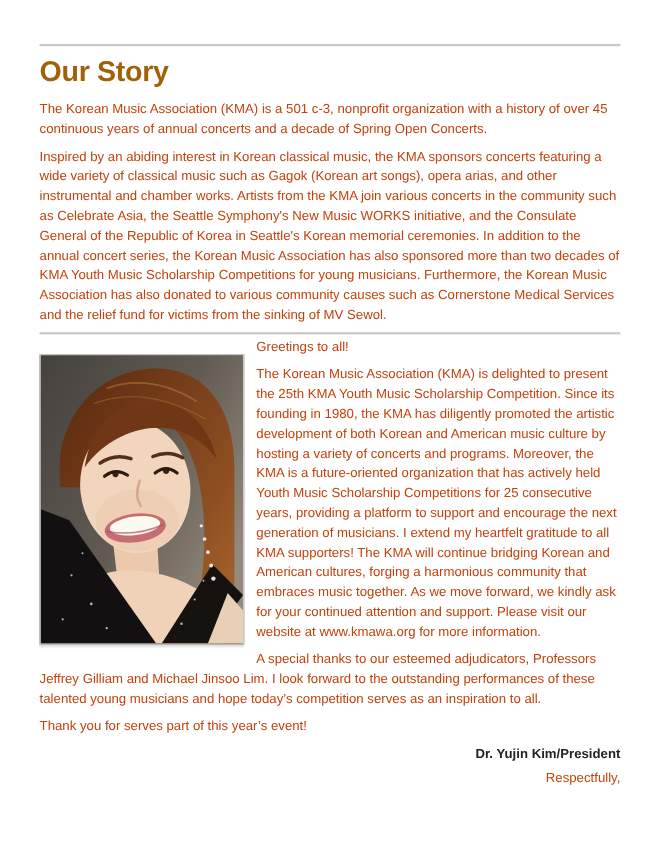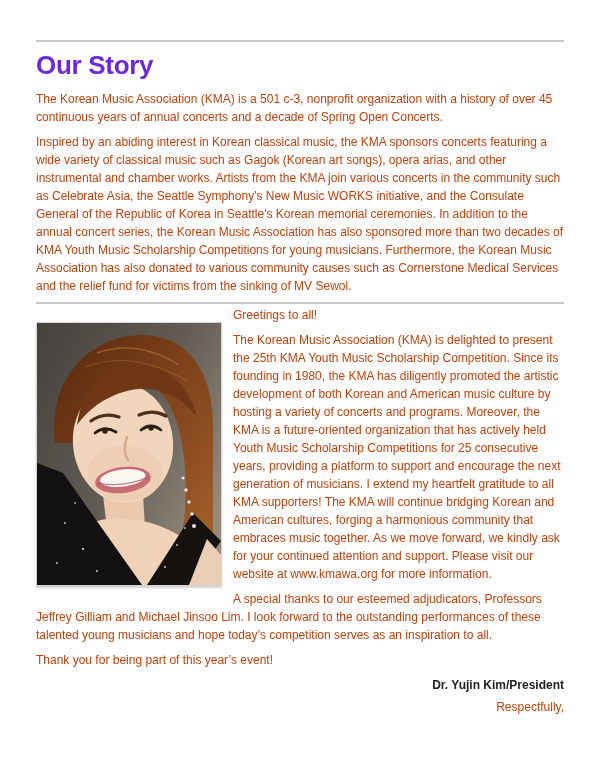--- a/index.html
+++ b/index.html
@@ -26,21 +26,21 @@
     margin: 40px 0 0 0;
   }
   .rule.rule-2 {
     margin-top: 2px;
   }
   h1 {
     font-family: "Liberation Sans", sans-serif;
     font-size: 26px;
     line-height: 30px;
     font-weight: 700;
-    color: #6d28d9;
+    color: #a16207;
     letter-spacing: -0.3px;
     margin: 8px 0 10px 0;
   }
   p.body {
     font-size: 12px;
     line-height: 18px;
     margin: 0 0 7px 0;
     color: #c2410c;
     text-align: left;
   }
@@ -169,18 +169,18 @@
       </svg>
     </div>
 
     <div class="greeting-col">
       <p class="body">Greetings to all!</p>
       <p class="body">The Korean Music Association (KMA) is delighted to present the 25th KMA Youth Music Scholarship Competition. Since its founding in 1980,  the KMA has diligently promoted the artistic development of both Korean and American music culture by hosting a variety of concerts and programs. Moreover, the KMA is a future-oriented organization that has actively held Youth Music Scholarship Competitions for 25 consecutive years, providing a platform to support and encourage the next generation of musicians. I extend my heartfelt gratitude to all KMA supporters! The KMA will continue bridging Korean and American cultures, forging a harmonious community that embraces music together. As we move forward, we kindly ask for your continued attention and support. Please visit our website at www.kmawa.org for more information.</p>
     </div>
   </div>
 
   <p class="body special">A special thanks to our esteemed adjudicators, Professors Jeffrey Gilliam and Michael Jinsoo Lim. I look forward to the outstanding performances of these talented young musicians and hope today’s competition serves as an inspiration to all.</p>
-  <p class="body">Thank you for being part of this year’s event!</p>
+  <p class="body">Thank you for serves part of this year’s event!</p>
 
   <p class="body signature">Dr. Yujin Kim/President</p>
   <p class="body signoff">Respectfully,</p>
 
 </div>
 
 </body></html>

